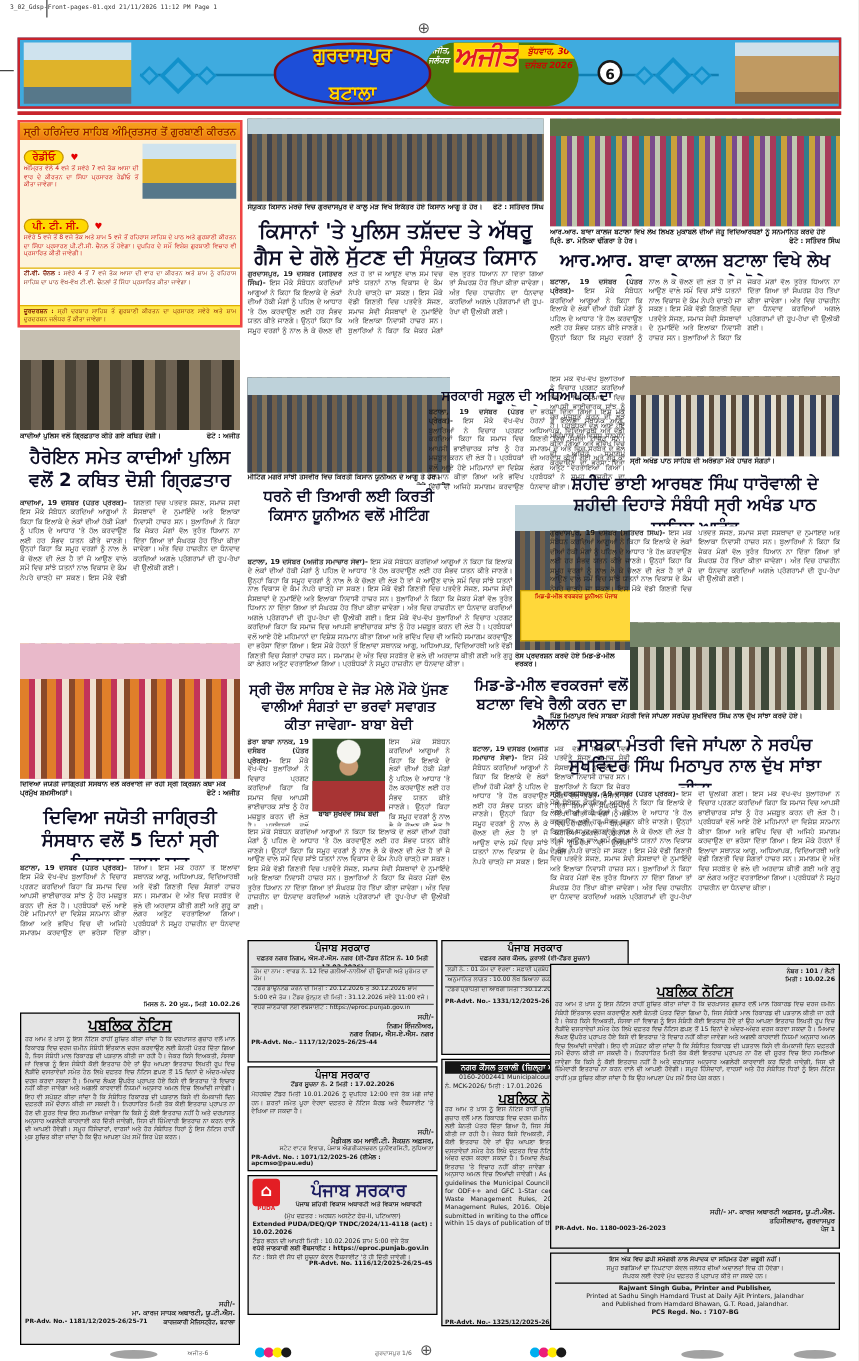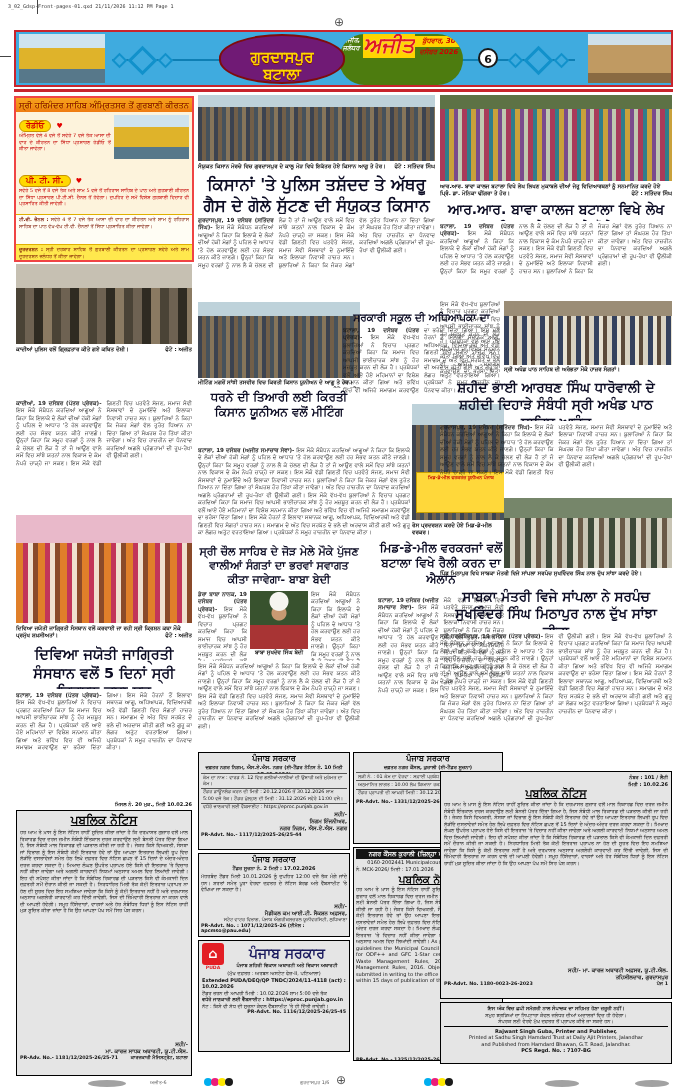--- a/index.html
+++ b/index.html
@@ -37,22 +37,22 @@
     linear-gradient(180deg,rgba(0,0,0,0) 0 58%,#a83434 58%),#38522e;}
   .banner-strip{position:absolute;left:4%;bottom:6%;width:92%;height:30%;background:#ffd83a;
     border:1px solid #caa000;color:#c40000;font-size:4.6px;font-weight:bold;line-height:1.4;
     padding:2px;overflow:hidden;text-align:center;}
   
   .mast{background:#3fabdf;border:2px solid #c8242c;}
   .mast-line{position:absolute;top:50%;left:96px;right:96px;height:2px;background:#0e7fb4;}
   .dia-row{display:flex;align-items:center;}
   .dia{width:15px;height:15px;border:3.5px solid #1191cb;transform:rotate(45deg);margin:0 5px;background:#3fabdf;}
   .dia.s{width:7px;height:7px;border-width:2.5px;margin:0 2px;}
-  .oval-red{background:#701a75;border-radius:50%/48%;display:flex;flex-direction:column;
-    align-items:center;justify-content:flex-end;border:2px solid #7e0d0d;z-index:3;}
+  .oval-red{background:#1d4ed8;border-radius:50%/48%;display:flex;flex-direction:column;
+    align-items:center;justify-content:space-between;border:2px solid #7e0d0d;z-index:3;}
   .oval-red div{color:#ffd800;font-weight:bold;font-size:15px;line-height:1.1;text-shadow:0 1px 0 #7e0d0d;}
   .oval-black{background:#4d7c0f;border-radius:26px;display:flex;flex-direction:row;z-index:2;overflow:hidden;font-style:italic;}
   .ob-top{color:#fff;font-size:6.5px;font-weight:bold;text-align:center;padding-top:2px;height:11px;}
   .ob-title{background:#ffd400;color:#e01920;font-weight:bold;font-size:21px;line-height:23px;
     text-align:center;height:24px;text-shadow:0 0 1px #fff;}
   .ob-date{background:#ffd400;color:#cf0000;font-weight:bold;font-size:6.8px;text-align:center;
     height:11px;line-height:11px;margin-top:1.5px;}
   .pgcirc{width:20px;height:20px;border:2px solid #1a1a1a;border-radius:50%;background:#fff;
     color:#111;font-weight:bold;font-size:11px;line-height:20px;text-align:center;z-index:3;}
   .redrule{background:#c8242c;}
@@ -152,20 +152,21 @@
         <span>ਸ੍ਰੀ ਦਰਬਾਰ ਸਾਹਿਬ ਤੋਂ ਗੁਰਬਾਣੀ ਕੀਰਤਨ ਦਾ ਪ੍ਰਸਾਰਣ ਸਵੇਰੇ ਅਤੇ ਸ਼ਾਮ ਦੂਰਦਰਸ਼ਨ ਜਲੰਧਰ ਤੋਂ ਕੀਤਾ ਜਾਵੇਗਾ।</span>
       </div>
     </div>
   </div>
 
   <div class="abs photo ph-men4" style="left:16px;top:264px;width:176px;height:80px;"></div>
   <div class="abs cap" style="left:16px;top:346px;width:176px;height:9px;">
     <span>ਕਾਦੀਆਂ ਪੁਲਿਸ ਵਲੋਂ ਗ੍ਰਿਫ਼ਤਾਰ ਕੀਤੇ ਗਏ ਕਥਿਤ ਦੋਸ਼ੀ।</span>
     <span class="cr">ਫੋਟੋ : ਅਜੀਤ</span>
   </div>
+  <div class="abs hl" style="left:16px;top:357px;width:176px;height:40px;font-size:14.5px;">ਹੈਰੋਇਨ ਸਮੇਤ ਕਾਦੀਆਂ ਪੁਲਿਸ ਵਲੋਂ 2 ਕਥਿਤ ਦੋਸ਼ੀ ਗ੍ਰਿਫ਼ਤਾਰ</div>
   <div class="abs txt cols2" style="left:16px;top:400px;width:176px;height:112px;">
     <b class="lead">ਕਾਦੀਆਂ, 19 ਦਸੰਬਰ (ਪੱਤਰ ਪ੍ਰੇਰਕ)-</b>
     <span>ਇਸ ਮੌਕੇ ਸੰਬੋਧਨ ਕਰਦਿਆਂ ਆਗੂਆਂ ਨੇ ਕਿਹਾ ਕਿ ਇਲਾਕੇ ਦੇ ਲੋਕਾਂ ਦੀਆਂ ਹੱਕੀ ਮੰਗਾਂ ਨੂੰ ਪਹਿਲ ਦੇ ਆਧਾਰ 'ਤੇ ਹੱਲ ਕਰਵਾਉਣ ਲਈ ਹਰ ਸੰਭਵ ਯਤਨ ਕੀਤੇ ਜਾਣਗੇ। ਉਨ੍ਹਾਂ ਕਿਹਾ ਕਿ ਸਮੂਹ ਵਰਗਾਂ ਨੂੰ ਨਾਲ ਲੈ ਕੇ ਚੱਲਣ ਦੀ ਲੋੜ ਹੈ ਤਾਂ ਜੋ ਆਉਣ ਵਾਲੇ ਸਮੇਂ ਵਿਚ ਸਾਂਝੇ ਯਤਨਾਂ ਨਾਲ ਵਿਕਾਸ ਦੇ ਕੰਮ ਨੇਪਰੇ ਚਾੜ੍ਹੇ ਜਾ ਸਕਣ। ਇਸ ਮੌਕੇ ਵੱਡੀ ਗਿਣਤੀ ਵਿਚ ਪਤਵੰਤੇ ਸੱਜਣ, ਸਮਾਜ ਸੇਵੀ ਸੰਸਥਾਵਾਂ ਦੇ ਨੁਮਾਇੰਦੇ ਅਤੇ ਇਲਾਕਾ ਨਿਵਾਸੀ ਹਾਜ਼ਰ ਸਨ। ਬੁਲਾਰਿਆਂ ਨੇ ਕਿਹਾ ਕਿ ਜੇਕਰ ਮੰਗਾਂ ਵੱਲ ਤੁਰੰਤ ਧਿਆਨ ਨਾ ਦਿੱਤਾ ਗਿਆ ਤਾਂ ਸੰਘਰਸ਼ ਹੋਰ ਤਿੱਖਾ ਕੀਤਾ ਜਾਵੇਗਾ। ਅੰਤ ਵਿਚ ਹਾਜ਼ਰੀਨ ਦਾ ਧੰਨਵਾਦ ਕਰਦਿਆਂ ਅਗਲੇ ਪ੍ਰੋਗਰਾਮਾਂ ਦੀ ਰੂਪ-ਰੇਖਾ ਵੀ ਉਲੀਕੀ ਗਈ।</span>
   </div>
 
   <div class="abs photo ph-stage" style="left:16px;top:515px;width:176px;height:108px;"></div>
   <div class="abs cap" style="left:16px;top:625px;width:176px;height:17px;">
     <span>ਦਿਵਿਆ ਜਯੋਤੀ ਜਾਗ੍ਰਿਤੀ ਸੰਸਥਾਨ ਵਲੋਂ ਕਰਵਾਈ ਜਾ ਰਹੀ ਸ੍ਰੀ ਕ੍ਰਿਸ਼ਨ ਕਥਾ ਮੌਕੇ ਪ੍ਰਮੁੱਖ ਸ਼ਖ਼ਸੀਅਤਾਂ।</span>
     <span class="cr">ਫੋਟੋ : ਅਜੀਤ</span>
   </div>

